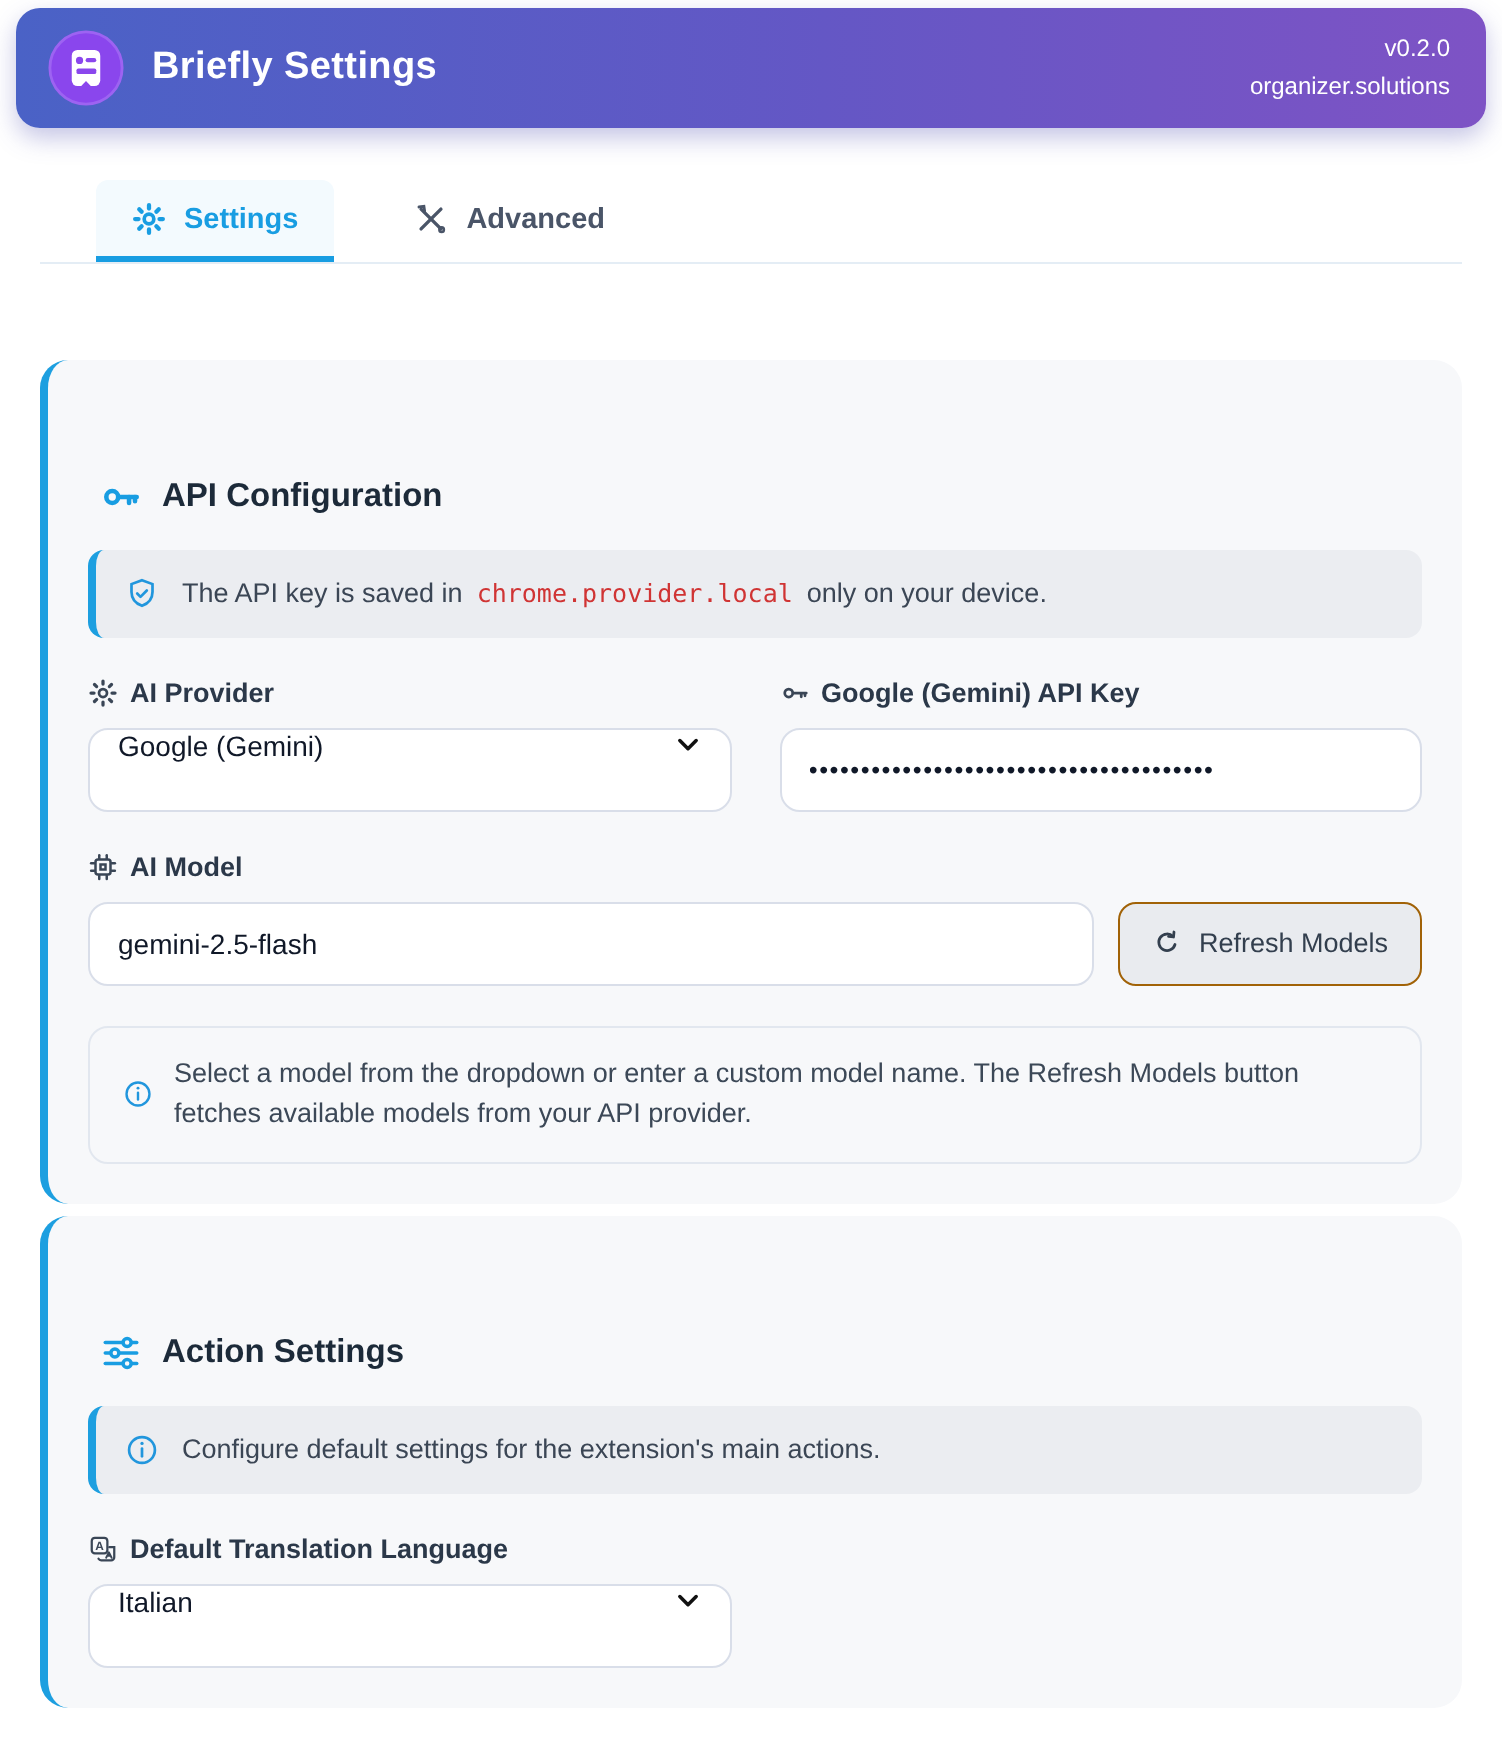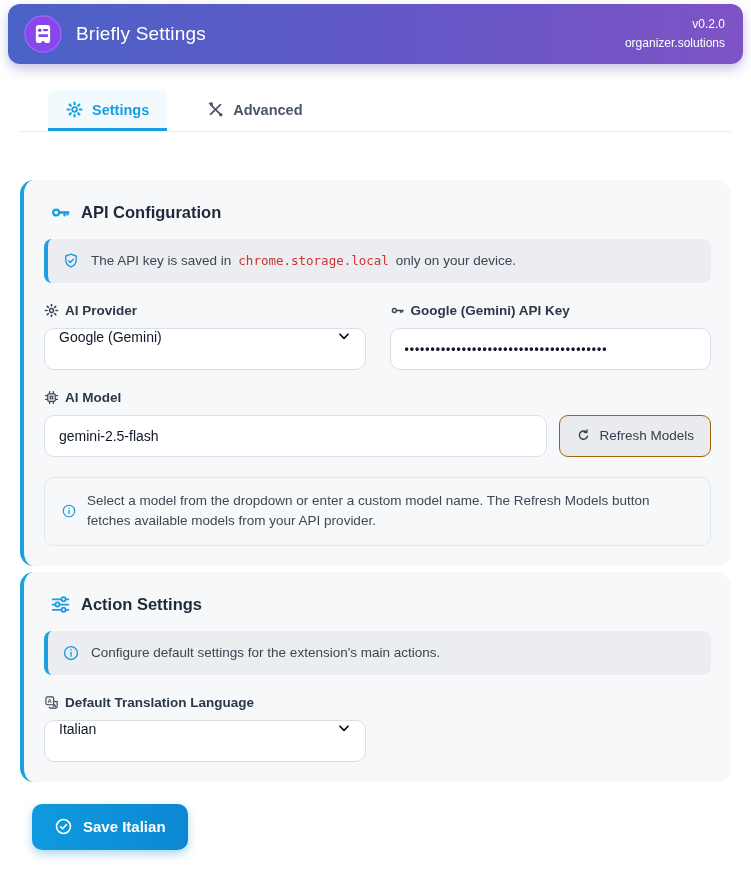--- a/index.html
+++ b/index.html
@@ -12,42 +12,42 @@
   svg { display:block; }
 
   
   .app-header {
     margin:4px 8px 0; height:60px; border-radius:12px;
     background:linear-gradient(90deg,#4a62c6 0%,#6457c5 55%,#7e53c5 100%);
     display:flex; align-items:center; padding:0 18px 0 16px;
     box-shadow:0 5px 12px rgba(90,90,180,.35);
   }
   .logo-wrap { width:38px; height:38px; flex:0 0 auto; }
-  .app-title { color:#fff; font-size:19px; font-weight:normal; margin-left:14px; letter-spacing:.2px; }
+  .app-title { color:#fff; font-size:19px; font-weight:bold; margin-left:14px; letter-spacing:.2px; }
   .header-meta { margin-left:auto; text-align:right; color:#ffffff; font-size:12px; line-height:1.55; }
 
   
   .content { padding:0 20px; }
   .tabbar { margin-top:26px; display:flex; gap:22px; border-bottom:1px solid #e4edf5; padding-left:28px; }
   .tab {
     display:inline-flex; align-items:center; gap:9px;
     padding:11px 18px 10px; font-size:14.5px; font-weight:bold;
     color:#4a5568; cursor:pointer; border-bottom:3px solid transparent;
     border-radius:6px 6px 0 0;
   }
   .tab.active { color:#189de2; background:#f3fafe; border-bottom-color:#189de2; }
   .tab .ticon { width:17px; height:17px; }
 
   
   .card {
     margin-top:48px; background:#f7f8fa; border-radius:14px;
     border-left:4px solid #1d9fe0; padding:20px 20px 20px 20px;
   }
   .card + .card { margin-top:6px; }
-  .card-heading { display:flex; align-items:center; gap:10px; font-size:16.5px; font-weight:bold; color:#1c2a39; padding:2px 0 0 6px; }
+  .card-heading { display:flex; align-items:center; gap:10px; font-size:16.5px; font-weight:bold; color:#1c2a39; padding:2px 0 0 6px;margin-top:36px; }
   .card-heading .hicon { width:21px; height:21px; color:#189de2; }
 
   .notice {
     margin-top:16px; background:#ebedf1; border-left:4px solid #1d9fe0;
     border-radius:8px; padding:12px 14px; display:flex; align-items:center; gap:11px;
     font-size:13.5px; color:#3b4655; line-height:1.45;
   }
   .notice .nicon { width:18px; height:18px; color:#2196dd; flex:0 0 auto; }
   .code {
     font-family:"DejaVu Sans Mono","Liberation Mono",monospace;
@@ -169,21 +169,21 @@
     </div>
 
     <div class="notice">
       <span class="nicon">
         <svg viewBox="0 0 24 24" fill="none" stroke="currentColor" stroke-width="1.8">
           <path d="M12 2.8 L19 5.4 V10.6 C19 15.2 16 18.3 12 19.9 C8 18.3 5 15.2 5 10.6 V5.4 Z"></path>
           <polyline points="8.8,11.7 11,13.9 15.2,9.7" stroke-linecap="round" stroke-linejoin="round"></polyline>
         </svg>
       </span>
       <span>
-        <span>The API key is saved in</span><span class="code">chrome.storage.local</span><span>only on your device.</span>
+        <span>The API key is saved in</span><span class="code">chrome.provider.local</span><span>only on your device.</span>
       </span>
     </div>
 
     <div class="grid2">
       <div class="field">
         <div class="field-label">
           <span class="licon">
             <svg viewBox="0 0 24 24" fill="none" stroke="currentColor">
               <circle cx="12" cy="12" r="3.2" stroke-width="2.2"></circle>
               <g stroke-width="2.6" stroke-linecap="round">

